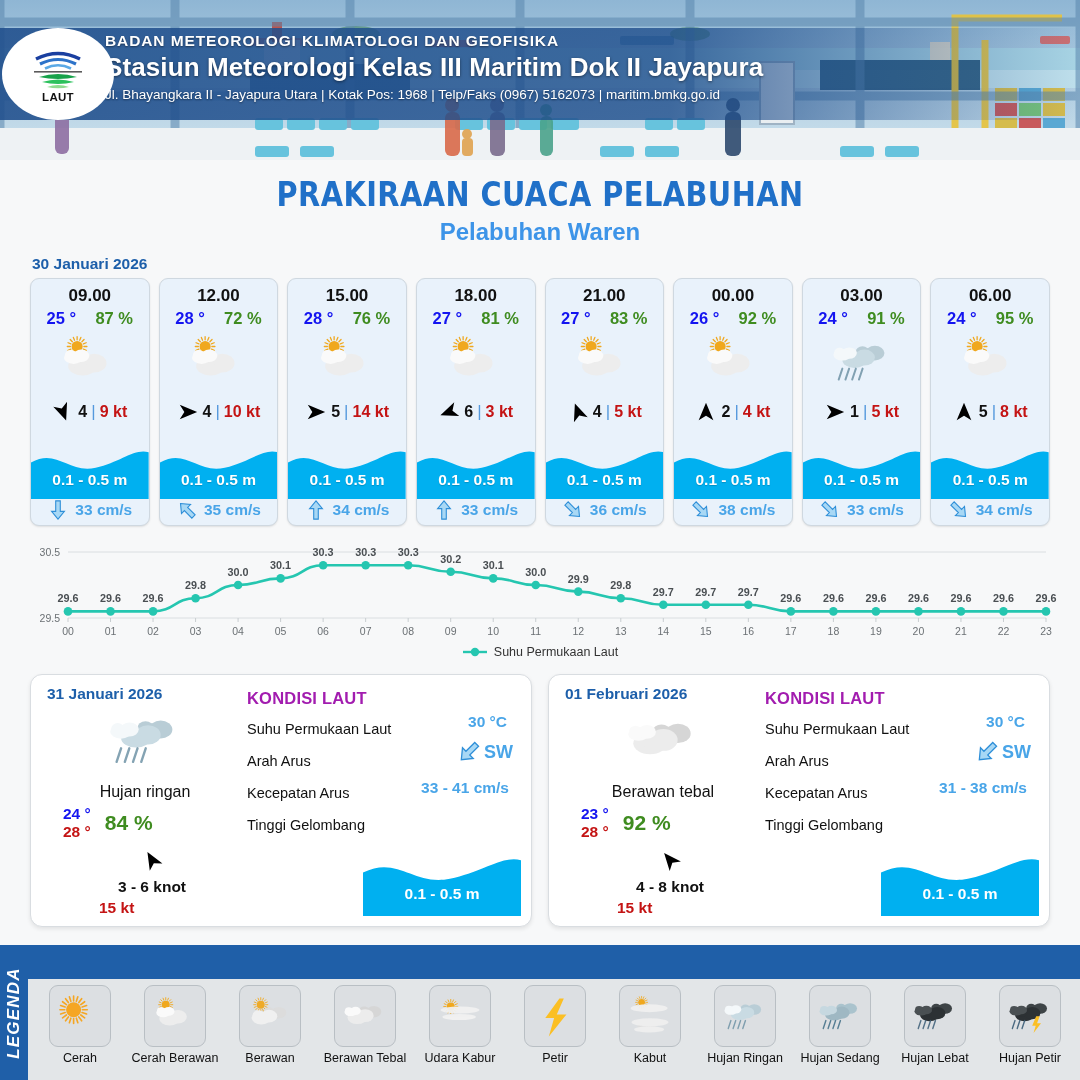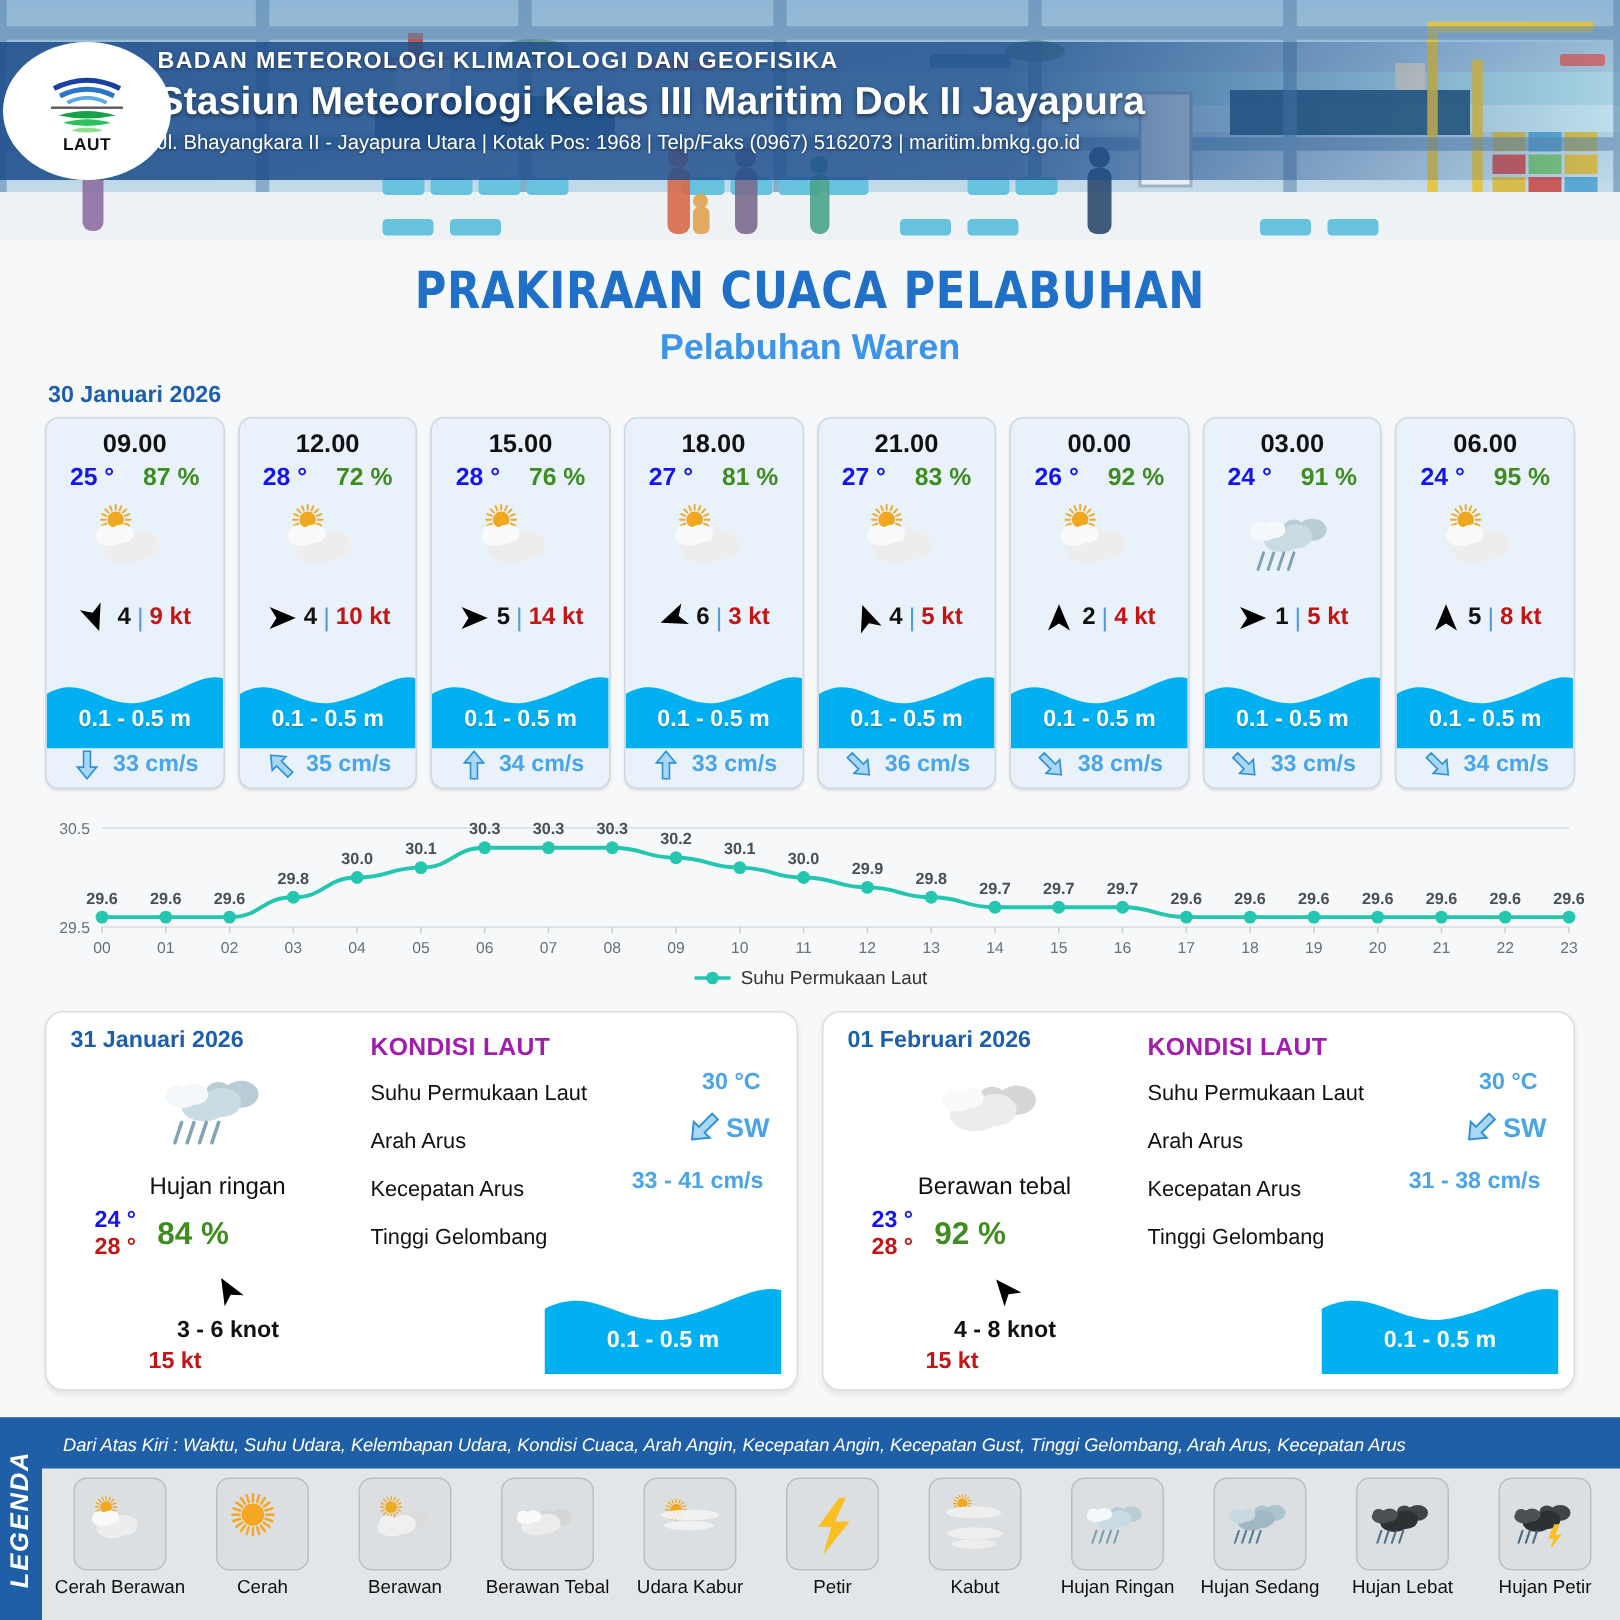--- a/index.html
+++ b/index.html
@@ -1213,60 +1213,21 @@
        </div>
      </div>
     </div>
   </div>
 
 <div class="legenda">
   <div class="legenda-label">
     <span>LEGENDA</span>
   </div>
   <div class="legenda-inner">
-    <div class="legenda-note">Dari Atas Kiri : Waktu, Suhu Udara, Kelembapan Udara, Kondisi Cuaca, Arah Angin, Kecepatan Angin, Kecepatan Gust, Tinggi Gelombang, Arah Arus, Kecepatan Arus</div>
     <div class="legenda-items" id="legenda-items">
-        <div class="leg-item">
-          <div class="leg-box">
-            <svg width="46" height="42.32" viewBox="0 0 96 96">
-              <g>
-                <circle cx="27" cy="22" r="9" fill="#f0a81e"></circle>
-    <g stroke="#f0a81e" stroke-width="2.1" stroke-linecap="round">
-    <line x1="38" y1="22" x2="43" y2="22"></line>
-                  <line x1="37.162674857624154" y1="26.209517756015988" x2="41.78207252018059" y2="28.122934917841437"></line>
-                  <line x1="34.77817459305202" y1="29.77817459305202" x2="38.31370849898476" y2="33.31370849898476"></line>
-                  <line x1="31.209517756015988" y1="32.162674857624154" x2="33.122934917841434" y2="36.78207252018059"></line>
-                  <line x1="27" y1="33" x2="27" y2="38"></line>
-                  <line x1="22.790482243984012" y1="32.162674857624154" x2="20.877065082158566" y2="36.78207252018059"></line>
-                  <line x1="19.22182540694798" y1="29.77817459305202" x2="15.68629150101524" y2="33.31370849898476"></line>
-                  <line x1="16.837325142375846" y1="26.209517756015988" x2="12.217927479819412" y2="28.122934917841437"></line>
-                  <line x1="16" y1="22" x2="11" y2="22.000000000000004"></line>
-                  <line x1="16.837325142375843" y1="17.79048224398402" x2="12.217927479819409" y2="15.877065082158573"></line>
-                  <line x1="19.221825406947975" y1="14.221825406947978" x2="15.686291501015237" y2="10.68629150101524"></line>
-                  <line x1="22.790482243984016" y1="11.837325142375844" x2="20.877065082158566" y2="7.21792747981941"></line>
-                  <line x1="26.999999999999996" y1="11" x2="26.999999999999996" y2="6"></line>
-                  <line x1="31.20951775601599" y1="11.837325142375848" x2="33.12293491784144" y2="7.217927479819414"></line>
-                  <line x1="34.77817459305202" y1="14.221825406947975" x2="38.31370849898476" y2="10.686291501015237"></line>
-                  <line x1="37.162674857624154" y1="17.790482243984016" x2="41.78207252018059" y2="15.877065082158566"></line>
-    </g>
-              </g>
-              <g transform="translate(10,2) scale(1.18)">
-      <ellipse cx="22" cy="44" rx="20" ry="13" fill="#ededed"></ellipse>
-      <ellipse cx="38" cy="40" rx="17" ry="13" fill="#ededed"></ellipse>
-      <ellipse cx="16" cy="38" rx="12" ry="10" fill="#ededed"></ellipse>
-              </g>
-              <g transform="translate(4,6) scale(0.78)">
-      <ellipse cx="22" cy="44" rx="20" ry="13" fill="#fafafa"></ellipse>
-      <ellipse cx="38" cy="40" rx="17" ry="13" fill="#fafafa"></ellipse>
-      <ellipse cx="16" cy="38" rx="12" ry="10" fill="#fafafa"></ellipse>
-              </g>
-            </svg>
-          </div>
-     <div class="leg-lbl">Cerah Berawan</div>
-        </div>
         <div class="leg-item">
           <div class="leg-box">
             <svg width="46" height="42.32" viewBox="0 0 96 96">
               <g transform="translate(18,18) scale(1.55)">
                 <circle cx="10" cy="10" r="11" fill="#f5a623"></circle>
         <g stroke="#f5a623" stroke-width="2.4" stroke-linecap="round">
         <line x1="23" y1="10" x2="30" y2="10"></line>
                   <line x1="22.363734711836997" y1="14.017220926874316" x2="29.02113032590307" y2="16.18033988749895"></line>
                   <line x1="20.517220926874316" y1="17.64120827980215" x2="26.18033988749895" y2="21.755705045849464"></line>
                   <line x1="17.64120827980215" y1="20.517220926874316" x2="21.755705045849464" y2="26.18033988749895"></line>
@@ -1284,20 +1245,58 @@
                   <line x1="9.999999999999998" y1="-3" x2="9.999999999999996" y2="-10"></line>
                   <line x1="14.017220926874314" y1="-2.3637347118369973" x2="16.180339887498945" y2="-9.021130325903073"></line>
                   <line x1="17.64120827980215" y1="-0.5172209268743178" x2="21.75570504584946" y2="-6.180339887498953"></line>
                   <line x1="20.517220926874316" y1="2.3587917201978463" x2="26.180339887498945" y2="-1.7557050458494672"></line>
                   <line x1="22.363734711836997" y1="5.9827790731256805" x2="29.02113032590307" y2="3.8196601125010465"></line>
                 </g>
               </g>
             </svg>
           </div>
      <div class="leg-lbl">Cerah</div>
+        </div>
+        <div class="leg-item">
+          <div class="leg-box">
+            <svg width="46" height="42.32" viewBox="0 0 96 96">
+              <g>
+                <circle cx="27" cy="22" r="9" fill="#f0a81e"></circle>
+    <g stroke="#f0a81e" stroke-width="2.1" stroke-linecap="round">
+    <line x1="38" y1="22" x2="43" y2="22"></line>
+                  <line x1="37.162674857624154" y1="26.209517756015988" x2="41.78207252018059" y2="28.122934917841437"></line>
+                  <line x1="34.77817459305202" y1="29.77817459305202" x2="38.31370849898476" y2="33.31370849898476"></line>
+                  <line x1="31.209517756015988" y1="32.162674857624154" x2="33.122934917841434" y2="36.78207252018059"></line>
+                  <line x1="27" y1="33" x2="27" y2="38"></line>
+                  <line x1="22.790482243984012" y1="32.162674857624154" x2="20.877065082158566" y2="36.78207252018059"></line>
+                  <line x1="19.22182540694798" y1="29.77817459305202" x2="15.68629150101524" y2="33.31370849898476"></line>
+                  <line x1="16.837325142375846" y1="26.209517756015988" x2="12.217927479819412" y2="28.122934917841437"></line>
+                  <line x1="16" y1="22" x2="11" y2="22.000000000000004"></line>
+                  <line x1="16.837325142375843" y1="17.79048224398402" x2="12.217927479819409" y2="15.877065082158573"></line>
+                  <line x1="19.221825406947975" y1="14.221825406947978" x2="15.686291501015237" y2="10.68629150101524"></line>
+                  <line x1="22.790482243984016" y1="11.837325142375844" x2="20.877065082158566" y2="7.21792747981941"></line>
+                  <line x1="26.999999999999996" y1="11" x2="26.999999999999996" y2="6"></line>
+                  <line x1="31.20951775601599" y1="11.837325142375848" x2="33.12293491784144" y2="7.217927479819414"></line>
+                  <line x1="34.77817459305202" y1="14.221825406947975" x2="38.31370849898476" y2="10.686291501015237"></line>
+                  <line x1="37.162674857624154" y1="17.790482243984016" x2="41.78207252018059" y2="15.877065082158566"></line>
+    </g>
+              </g>
+              <g transform="translate(10,2) scale(1.18)">
+      <ellipse cx="22" cy="44" rx="20" ry="13" fill="#ededed"></ellipse>
+      <ellipse cx="38" cy="40" rx="17" ry="13" fill="#ededed"></ellipse>
+      <ellipse cx="16" cy="38" rx="12" ry="10" fill="#ededed"></ellipse>
+              </g>
+              <g transform="translate(4,6) scale(0.78)">
+      <ellipse cx="22" cy="44" rx="20" ry="13" fill="#fafafa"></ellipse>
+      <ellipse cx="38" cy="40" rx="17" ry="13" fill="#fafafa"></ellipse>
+      <ellipse cx="16" cy="38" rx="12" ry="10" fill="#fafafa"></ellipse>
+              </g>
+            </svg>
+          </div>
+     <div class="leg-lbl">Cerah Berawan</div>
         </div>
         <div class="leg-item">
           <div class="leg-box">
             <svg width="46" height="42.32" viewBox="0 0 96 96">
               <g opacity=".95">
                 <g>
                   <circle cx="27" cy="22" r="9" fill="#f0a81e"></circle>
     <g stroke="#f0a81e" stroke-width="2.1" stroke-linecap="round">
     <line x1="38" y1="22" x2="43" y2="22"></line>
                     <line x1="37.162674857624154" y1="26.209517756015988" x2="41.78207252018059" y2="28.122934917841437"></line>

